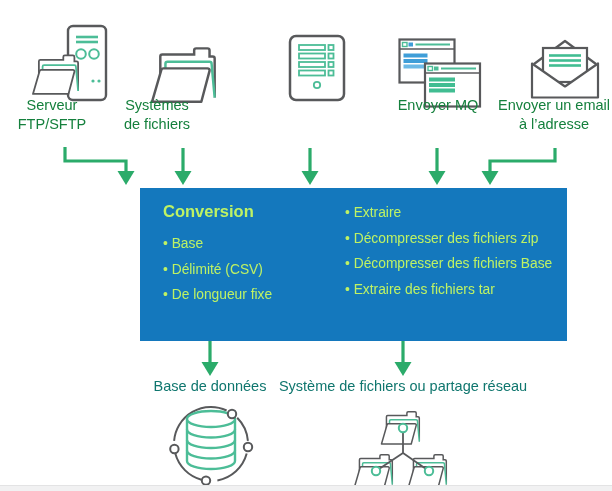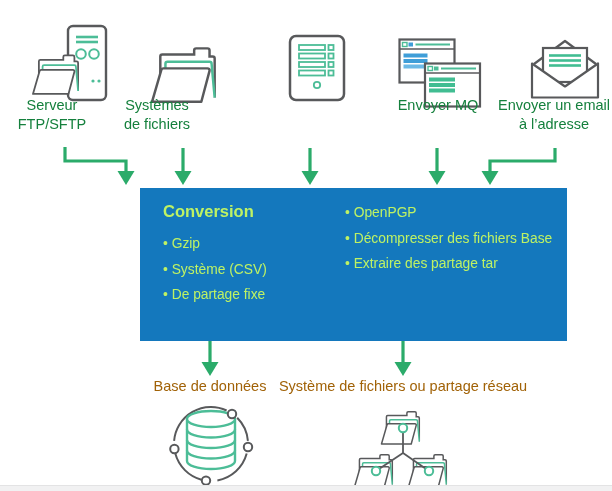--- a/index.html
+++ b/index.html
@@ -18,21 +18,21 @@
     background:#1478bd;box-sizing:border-box;padding:12px 0 0 23px;
     display:flex;color:#bef264;margin-left:40px;
   }
   .col-left{width:182px;}
   .col-right{flex:1;}
   .box-title{font-size:16.5px;font-weight:700;line-height:22px;margin:0 0 9px 0;}
   .box-list{list-style:none;margin:0;padding:0;}
   .box-list li{font-size:13.8px;line-height:25.5px;white-space:nowrap;}
   .box-list li::before{content:"• ";}
   .dest-label{
-    position:absolute;top:378px;font-size:14.5px;text-align:center;color:#a16207;white-space:nowrap;
+    position:absolute;top:378px;font-size:14.5px;text-align:center;color:#0f766e;white-space:nowrap;
   }
   #bottom-strip{
     position:absolute;left:0;bottom:0;width:612px;height:5px;
     background:#f1f1f2;border-top:1px solid #e3e3e4;
   }
 </style>
 </head>
 <body>
 
 <div id="diagram">
@@ -132,30 +132,31 @@
       <polygon points="481.5,171 498.5,171 490,185"></polygon>
       <polygon points="201.5,362 218.5,362 210,376"></polygon>
       <polygon points="394.5,362 411.5,362 403,376"></polygon>
     </g>
   </svg>
 
   <div id="process-box">
     <div class="col-left">
       <h2 class="box-title">Conversion</h2>
       <ul class="box-list">
-        <li>Gzip</li>
-        <li>Système (CSV)</li>
-        <li>De partage fixe</li>
+        <li>Base</li>
+        <li>Délimité (CSV)</li>
+        <li>De longueur fixe</li>
       </ul>
     </div>
     <div class="col-right">
       <ul class="box-list">
-        <li>OpenPGP</li>
+        <li>Extraire</li>
+        <li>Décompresser des fichiers zip</li>
         <li>Décompresser des fichiers Base</li>
-        <li>Extraire des partage tar</li>
+        <li>Extraire des fichiers tar</li>
       </ul>
     </div>
   </div>
 
   <div class="dest-label" style="left:130px;width:160px">Base de données</div>
   <div class="dest-label" style="left:273px;width:260px">Système de fichiers ou partage réseau</div>
 
   <svg class="abs" style="left:165px;top:398px" width="92" height="92" viewBox="0 0 92 92">
     <g fill="none" stroke="#58595b" stroke-width="2">
       <path d="M61.6,12.5 A37,37 0 0 0 9.1,42.8"></path>

